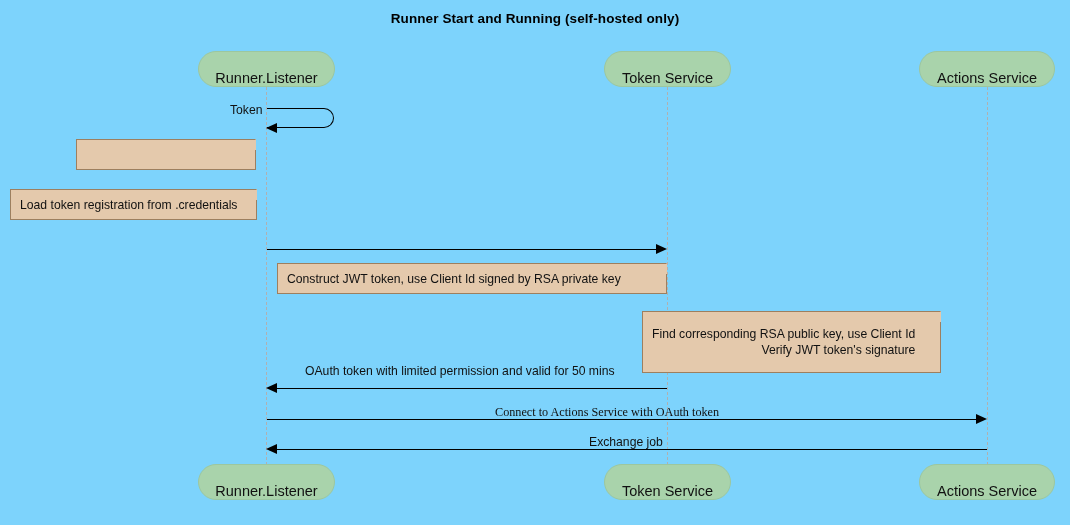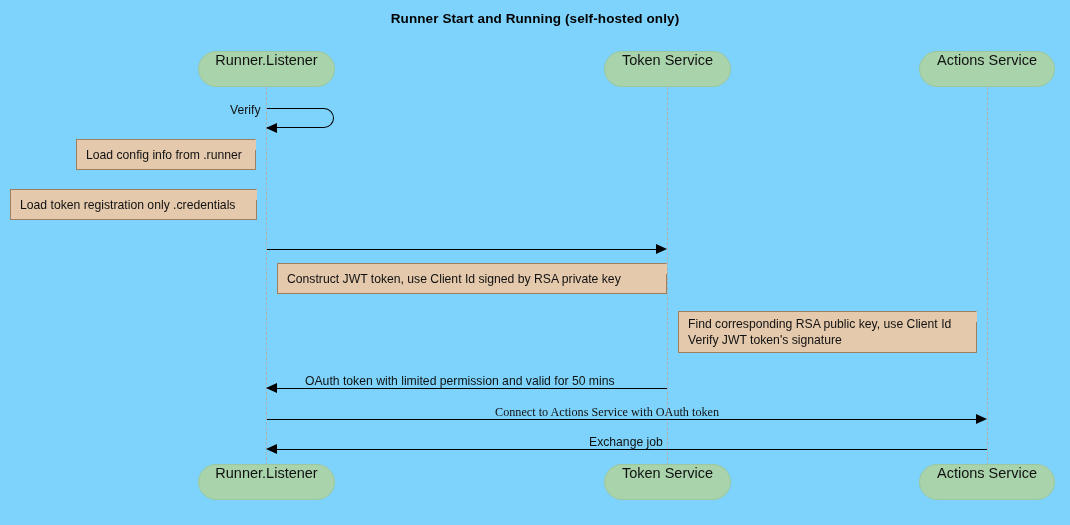--- a/index.html
+++ b/index.html
@@ -35,21 +35,21 @@
     width: 0;
     border-left: 1px dashed #b0b0b0;
   }
   .participant {
     position: absolute;
     height: 36px;
     border-radius: 18px;
     background: #a9d3ab;
     border: 1px solid #9cc79f;
     display: flex;
-    align-items: flex-start;
+    align-items: flex-end;
     justify-content: center;
     font-size: 14.5px;
     color: #111111;
     box-sizing: border-box;
   }
   .note {
     position: absolute;
     background: #e4c9ac;
     border: 1px solid #9d7f5f;
     box-sizing: border-box;
@@ -134,53 +134,52 @@
   <div class="participant" style="left:198px; top:464px; width:137px;">
     <span>Runner.Listener</span>
   </div>
   <div class="participant" style="left:604px; top:464px; width:127px;">
     <span>Token Service</span>
   </div>
   <div class="participant" style="left:919px; top:464px; width:136px;">
     <span>Actions Service</span>
   </div>
 
-  <div class="msg-label" style="left:230px; top:103px; text-align:right;">Verify</div>
+  <div class="msg-label" style="left:230px; top:103px; text-align:right;">Token</div>
   <div class="self-loop" style="left:267px; top:108px; width:67px; height:20px;"></div>
   <div class="arrow-left" style="left:266px; top:123px;"></div>
 
   <div class="msg-line" style="left:267px; top:249px; width:390px;"></div>
   <div class="arrow-right" style="left:656px; top:244px;"></div>
 
-  <div class="msg-label" style="left:305px; top:374px;text-align:right;">OAuth token with limited permission and valid for 50 mins</div>
+  <div class="msg-label" style="left:305px; top:364px;text-align:right;">OAuth token with limited permission and valid for 50 mins</div>
   <div class="msg-line" style="left:277px; top:388px; width:390px;"></div>
   <div class="arrow-left" style="left:266px; top:383px;"></div>
 
   <div class="msg-label" style="left:495px; top:405px;font-family:Liberation Serif, serif;">Connect to Actions Service with OAuth token</div>
   <div class="msg-line" style="left:267px; top:419px; width:710px;"></div>
   <div class="arrow-right" style="left:976px; top:414px;"></div>
 
   <div class="msg-label" style="left:589px; top:435px;">Exchange job</div>
   <div class="msg-line" style="left:277px; top:449px; width:710px;"></div>
   <div class="arrow-left" style="left:266px; top:444px;"></div>
 
   <div class="note" style="left:76px; top:139px; width:180px; height:31px;">
     <div class="fold-tri"></div>
-    <span class="note-text">Load config info from .runner</span>
   </div>
 
   <div class="note" style="left:10px; top:189px; width:247px; height:31px;">
     <div class="fold-tri"></div>
-    <span class="note-text">Load token registration only .credentials</span>
+    <span class="note-text">Load token registration from .credentials</span>
   </div>
 
   <div class="note" style="left:277px; top:263px; width:390px; height:31px;">
     <div class="fold-tri"></div>
     <span class="note-text">Construct JWT token, use Client Id signed by RSA private key</span>
   </div>
 
-  <div class="note" style="left:678px; top:311px; width:299px; height:42px; align-items:center;">
+  <div class="note" style="left:642px; top:311px; width:299px; height:62px; align-items:center;text-align:right;">
     <div class="fold-tri"></div>
     <span class="note-text">Find corresponding RSA public key, use Client Id
 Verify JWT token's signature</span>
   </div>
 
 </div>
 
 </body></html>

